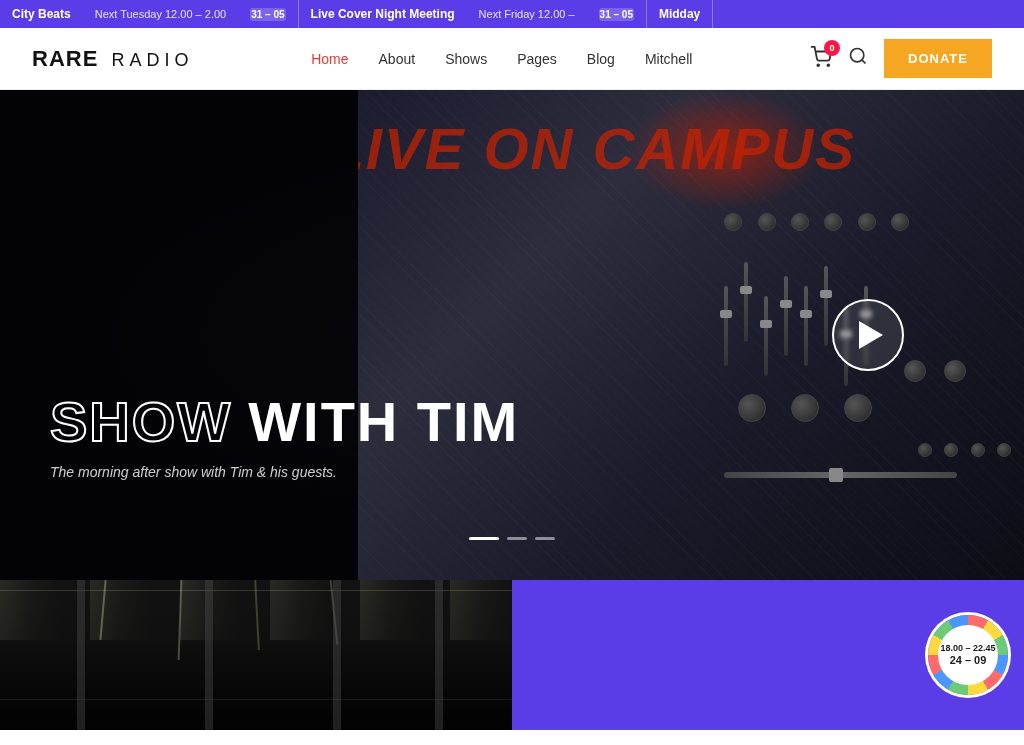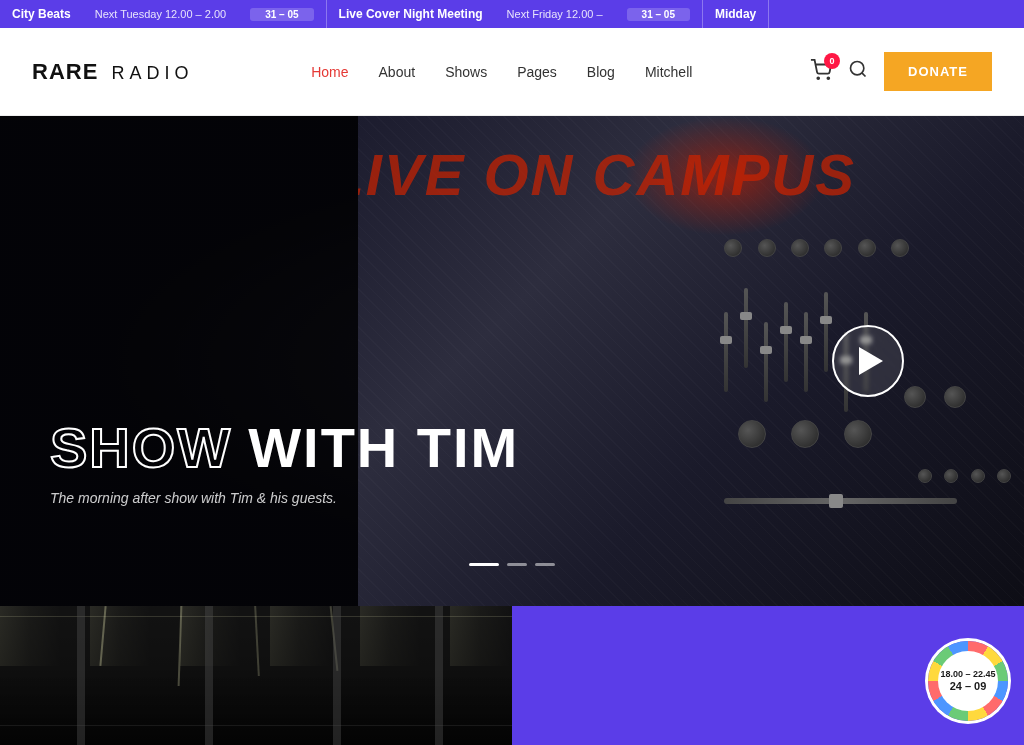--- a/index.html
+++ b/index.html
@@ -23,32 +23,32 @@
       padding: 0 12px;
       border-right: 1px solid rgba(255,255,255,0.3);
       height: 100%;
       gap: 24px;
     }
     .ticker-item .show-name { font-weight: 700; }
     .ticker-item .time { opacity: 0.85; font-size: 11px; }
     .ticker-item .date-badge {
       background: rgba(255,255,255,0.2);
       border-radius: 3px;
-      padding: 1px 15px;
+      padding: 1px 1px;
       font-size: 10px;
       font-weight: 700;
     }
 
     
     .header {
       display: flex;
       align-items: center;
       justify-content: space-between;
       padding: 0 32px;
-      height: 88px;
+      height: 62px;
       background: #fff;
       border-bottom: 1px solid #eee;
     }
     .logo {
       font-size: 22px;
       font-weight: 900;
       letter-spacing: 1px;
       color: #111;
     }
     .logo span.radio {

